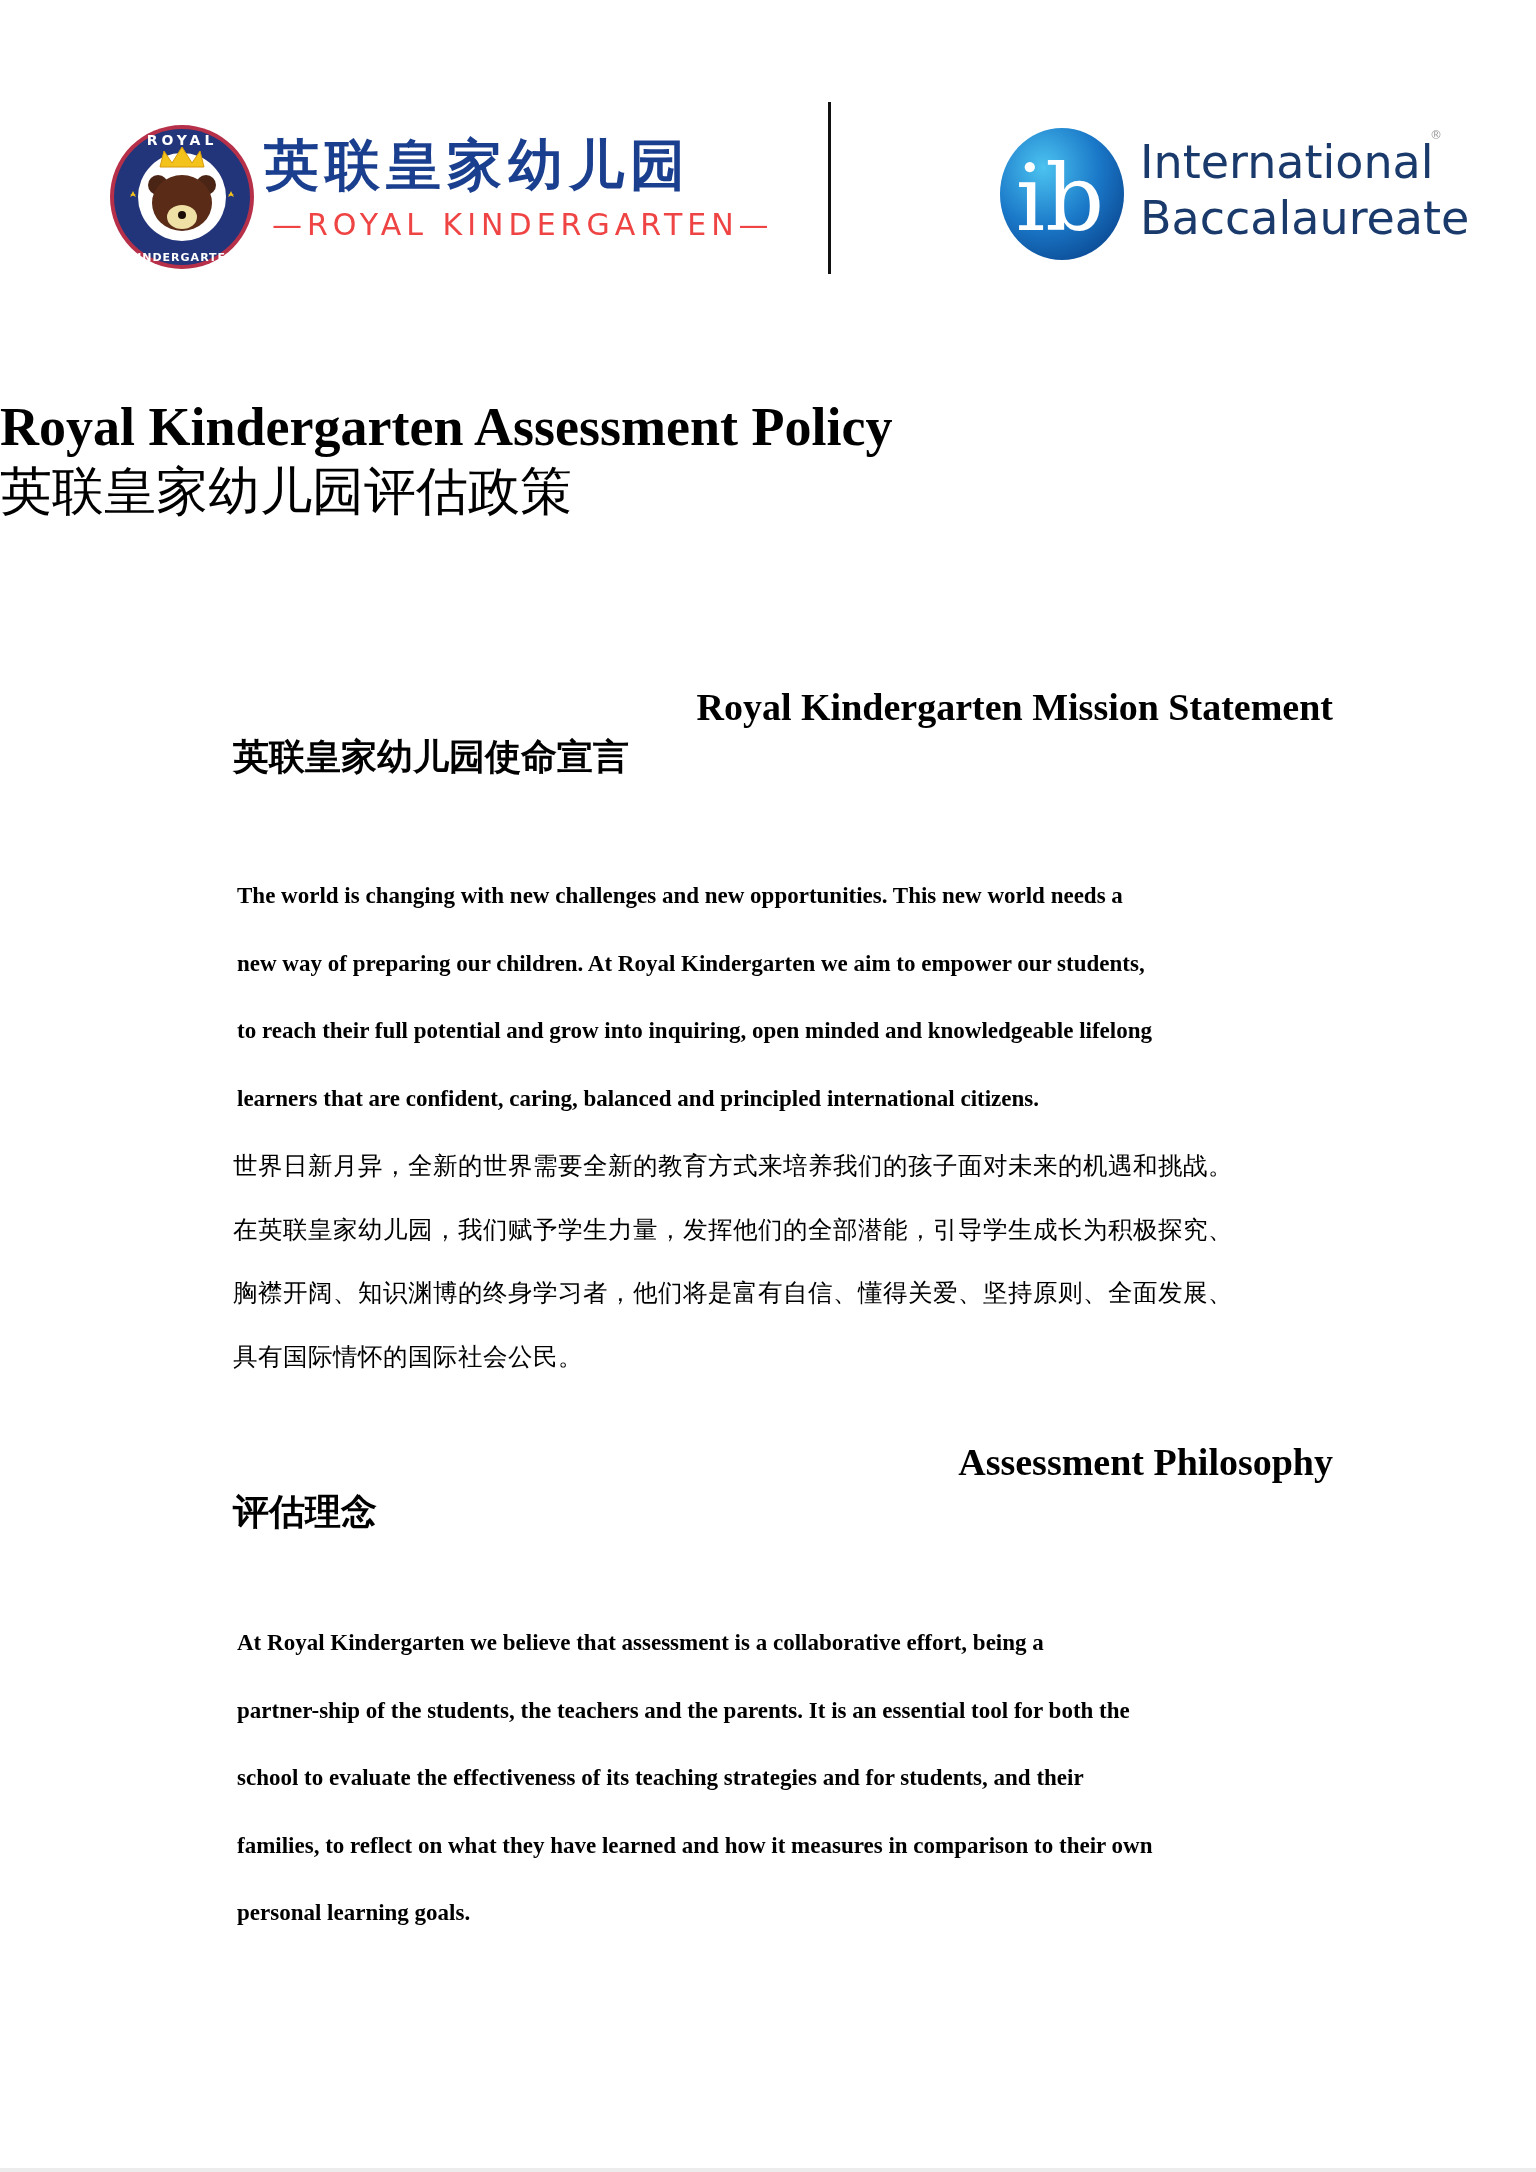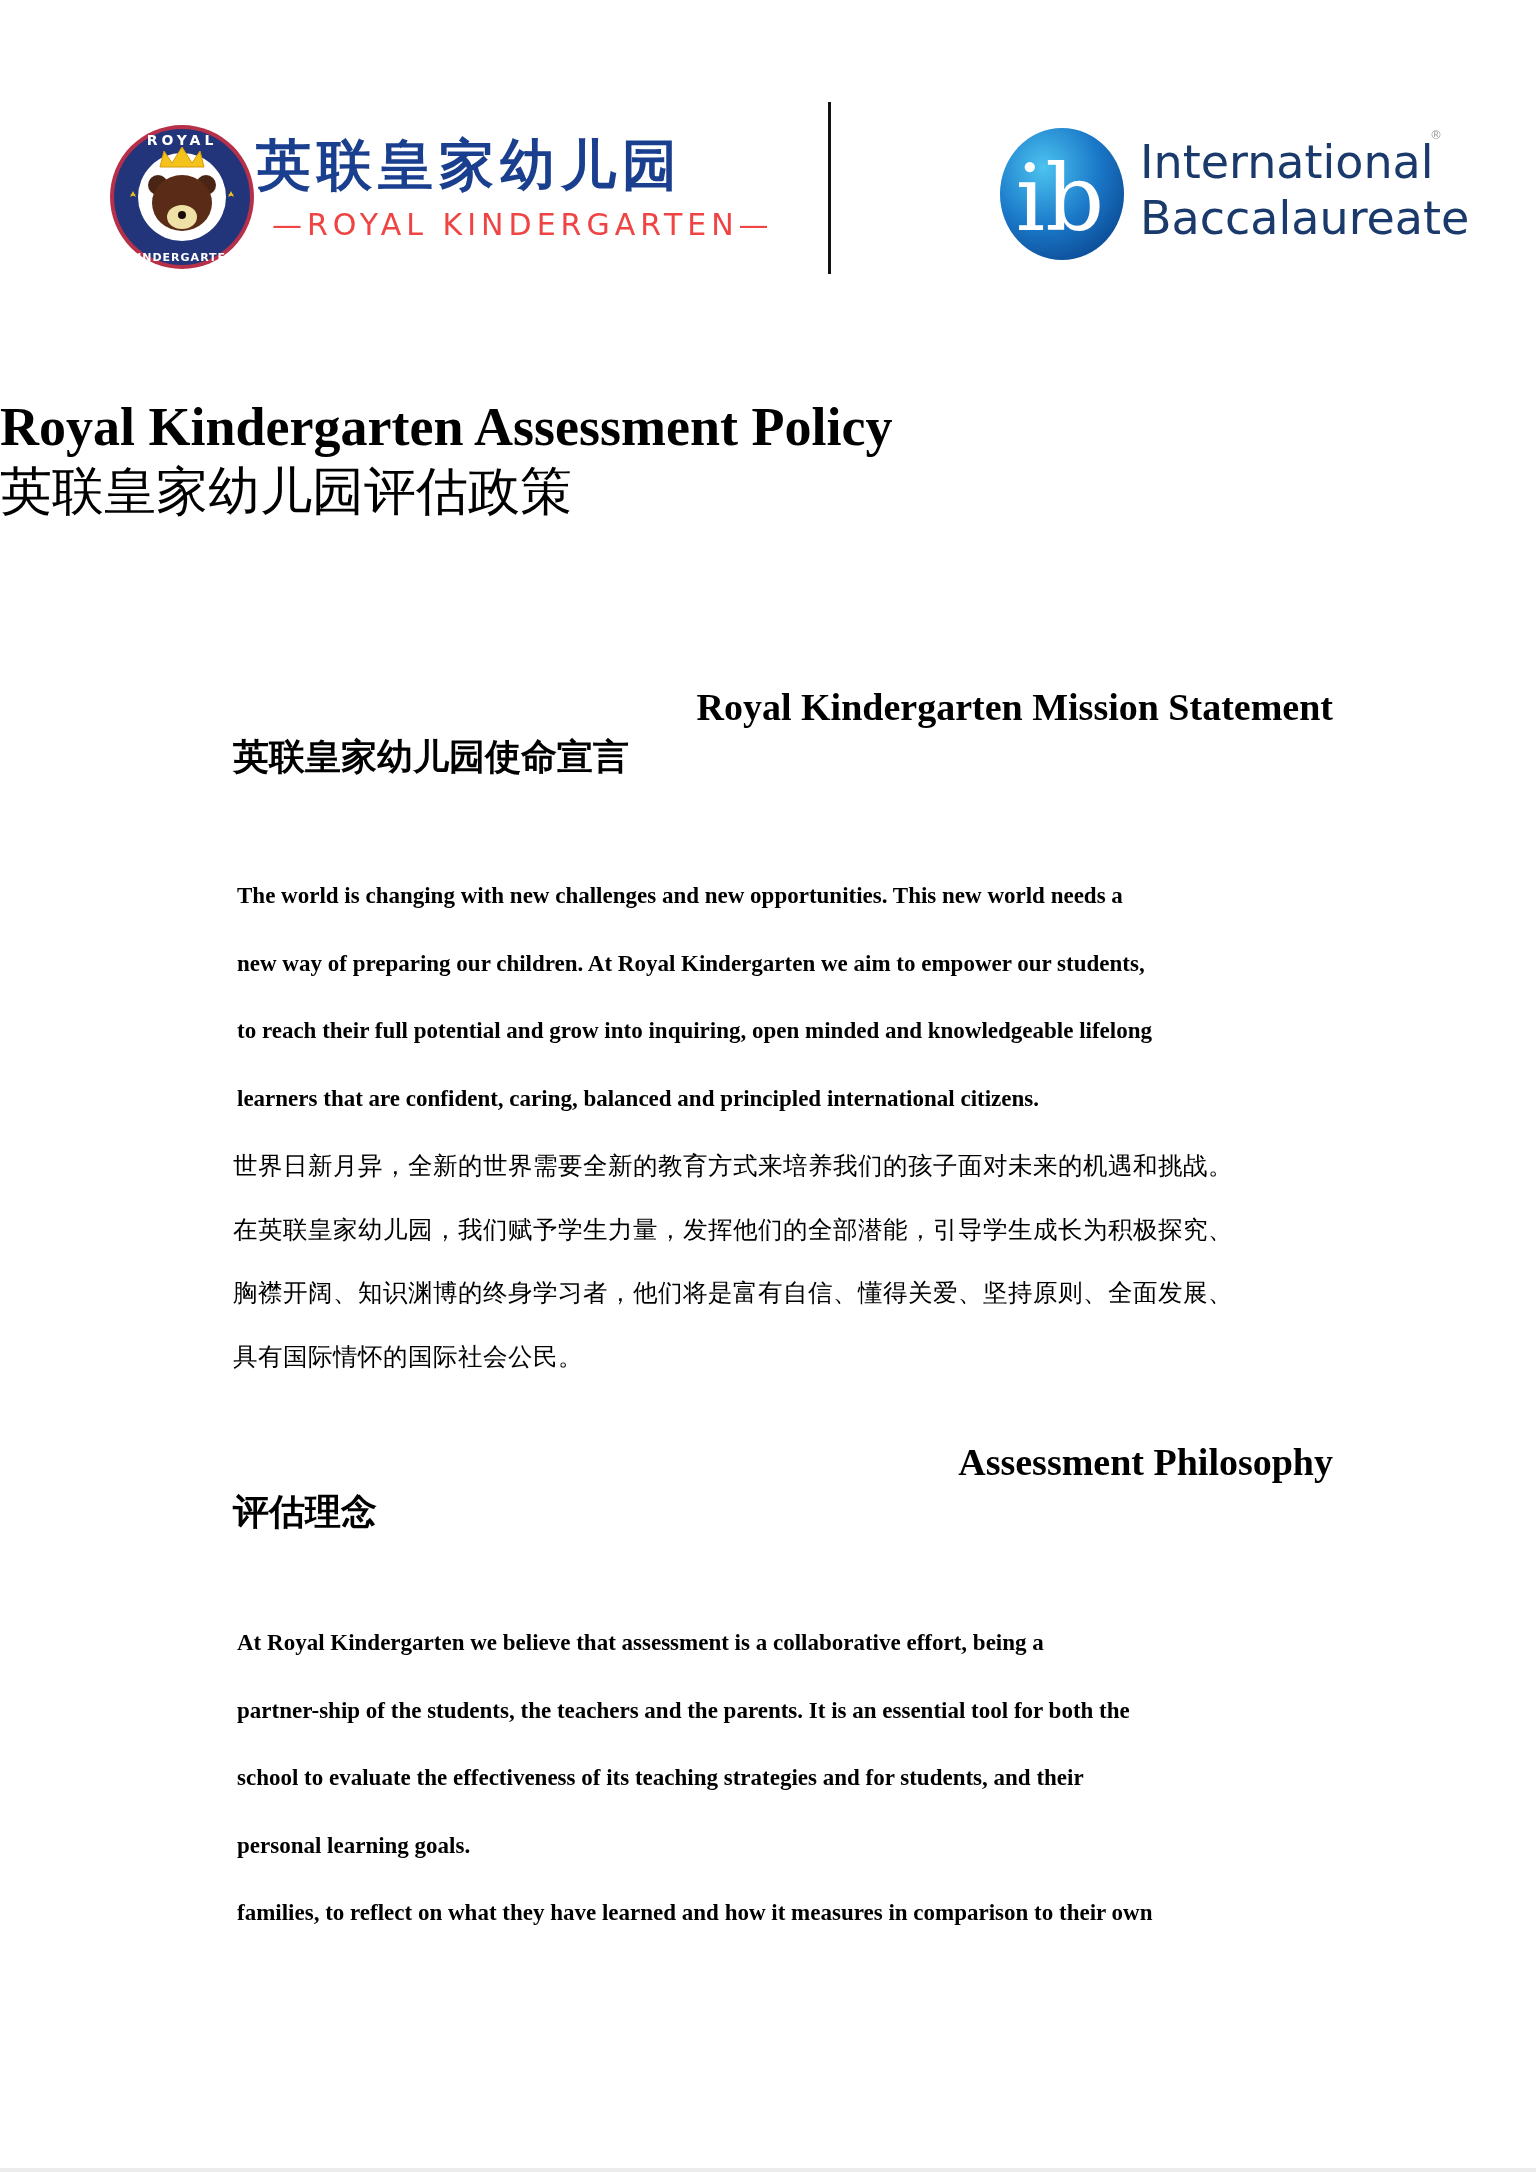--- a/index.html
+++ b/index.html
@@ -1,20 +1,20 @@
 <!DOCTYPE html>
 <html><head>
 <meta charset="utf-8">
 <style>
   html, body { margin: 0; padding: 0; background: #ffffff; }
   body { width: 1536px; height: 2172px; position: relative; overflow: hidden; font-family: "Liberation Serif", "DejaVu Serif", serif; color: #000; }
   .header { position: absolute; left: 0; top: 0; width: 1536px; height: 300px; padding-left: 6px; }
   .rk-logo { position: absolute; left: 108px; top: 118px; width: 512px; height: 150px; }
   .rk-badge { position: absolute; left: 0; top: 5px; width: 148px; height: 148px; }
-  .rk-cn { position: absolute; left: 148px; top: 20px; font-family: "DejaVu Sans", sans-serif; font-weight: bold; font-size: 55px; letter-spacing: 6px; color: #1b3f8f; white-space: nowrap; line-height: 1; }
+  .rk-cn { position: absolute; left: 156px; top: 20px; font-family: "DejaVu Sans", sans-serif; font-weight: bold; font-size: 55px; letter-spacing: 6px; color: #1b3f8f; white-space: nowrap; line-height: 1; }
   .rk-en { position: absolute; left: 164px; top: 92px; font-family: "DejaVu Sans", sans-serif; font-size: 30px; letter-spacing: 5px; color: #ef4444; white-space: nowrap; line-height: 1; }
   .divider { position: absolute; left: 828px; top: 102px; width: 3px; height: 172px; background: #111; }
   .ib-logo { position: absolute; left: 990px; top: 122px; width: 470px; height: 150px; }
   .ib-mark { position: absolute; left: 0; top: 0; width: 140px; height: 140px; }
   .ib-text { position: absolute; left: 150px; top: 12px; font-family: "DejaVu Sans", sans-serif; font-size: 46px; color: #1a3a6c; line-height: 56px; white-space: nowrap; }
   .ib-reg { position: absolute; left: 440px; top: 6px; font-family: "DejaVu Sans", sans-serif; font-size: 12px; color: #999; }
 
   .title { position: absolute; left: 0; top: 396px; width: 1536px; }
   .title-en { font-weight: bold; font-size: 54px; line-height: 62px; }
   .title-cn { font-size: 52px; line-height: 66px; font-family: "DejaVu Sans", sans-serif; }
@@ -92,17 +92,17 @@
   <p class="para-cn">具有国际情怀的国际社会公民。</p>
 </div>
 
 <div class="section" style="top:1439px;">
   <h2 class="h-en">Assessment Philosophy</h2>
   <h3 class="h-cn">评估理念</h3>
   <div style="height:68px;"></div>
   <p class="para">At Royal Kindergarten we believe that assessment is a collaborative effort, being a</p>
   <p class="para">partner-ship of the students, the teachers and the parents. It is an essential tool for both the</p>
   <p class="para">school to evaluate the effectiveness of its teaching strategies and for students, and their</p>
+  <p class="para">families, to reflect on what they have learned and how it measures in comparison to their own</p>
   <p class="para">personal learning goals.</p>
-  <p class="para">families, to reflect on what they have learned and how it measures in comparison to their own</p>
 </div>
 
 <div class="footer-line"></div>
 
 </body></html>

